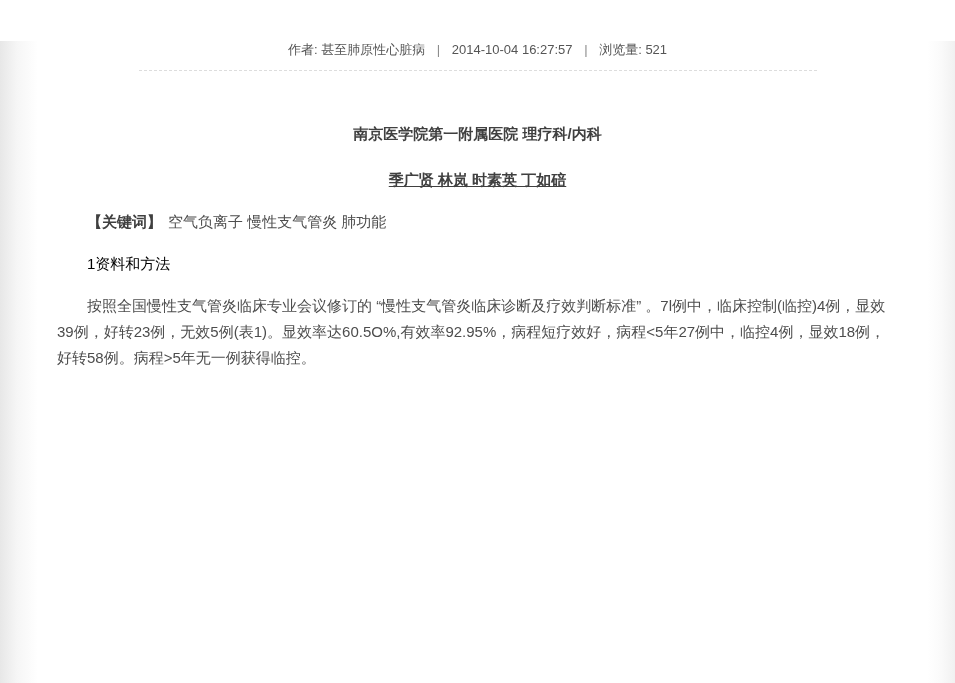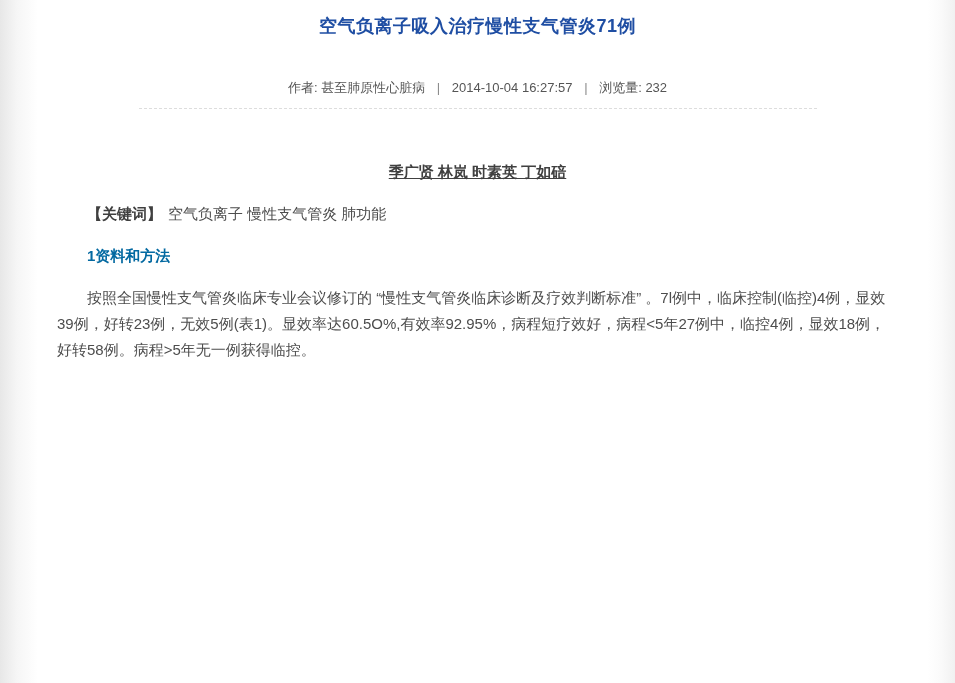--- a/index.html
+++ b/index.html
@@ -66,48 +66,48 @@
     margin-bottom: 20px !important;
   }
   .authors-line { margin-bottom: 16px !important; text-decoration: underline; }
   .indent { text-indent: 2em; }
   .para-label {
     font-weight: bold;
     color: #3f3f3f;
     margin-right: 6px;
   }
   .sec-heading {
-    font-weight: bold;
-    color: #0369a1;
+    font-weight: normal;
+    color: #000000;
     text-indent: 2em;
     margin: 8px 0 16px 0 !important;
   }
 </style>
 </head>
 <body>
 
 <div class="page">
 
   <div class="edge-shadow-left"></div>
   <div class="edge-shadow-right"></div>
 
-  <h1 class="page-title">空气负离子吸入治疗慢性支气管炎71例</h1>
 
   <div class="meta-line">
     <span>作者: 甚至肺原性心脏病</span>
     <span class="sep">|</span>
     <span>2014-10-04 16:27:57</span>
     <span class="sep">|</span>
-    <span>浏览量: 232</span>
+    <span>浏览量: 521</span>
   </div>
 
   <div class="header-divider"></div>
 
   <div class="article">
 
+    <p class="center-bold">南京医学院第一附属医院 理疗科/内科</p>
 
     <p class="center-bold authors-line">季广贤 林岚 时素英 丁如碚</p>
 
 
     <p class="indent"><strong class="para-label">【关键词】</strong><span>空气负离子 慢性支气管炎 肺功能</span></p>
 
 
     <p class="sec-heading">1资料和方法</p>
 
 

